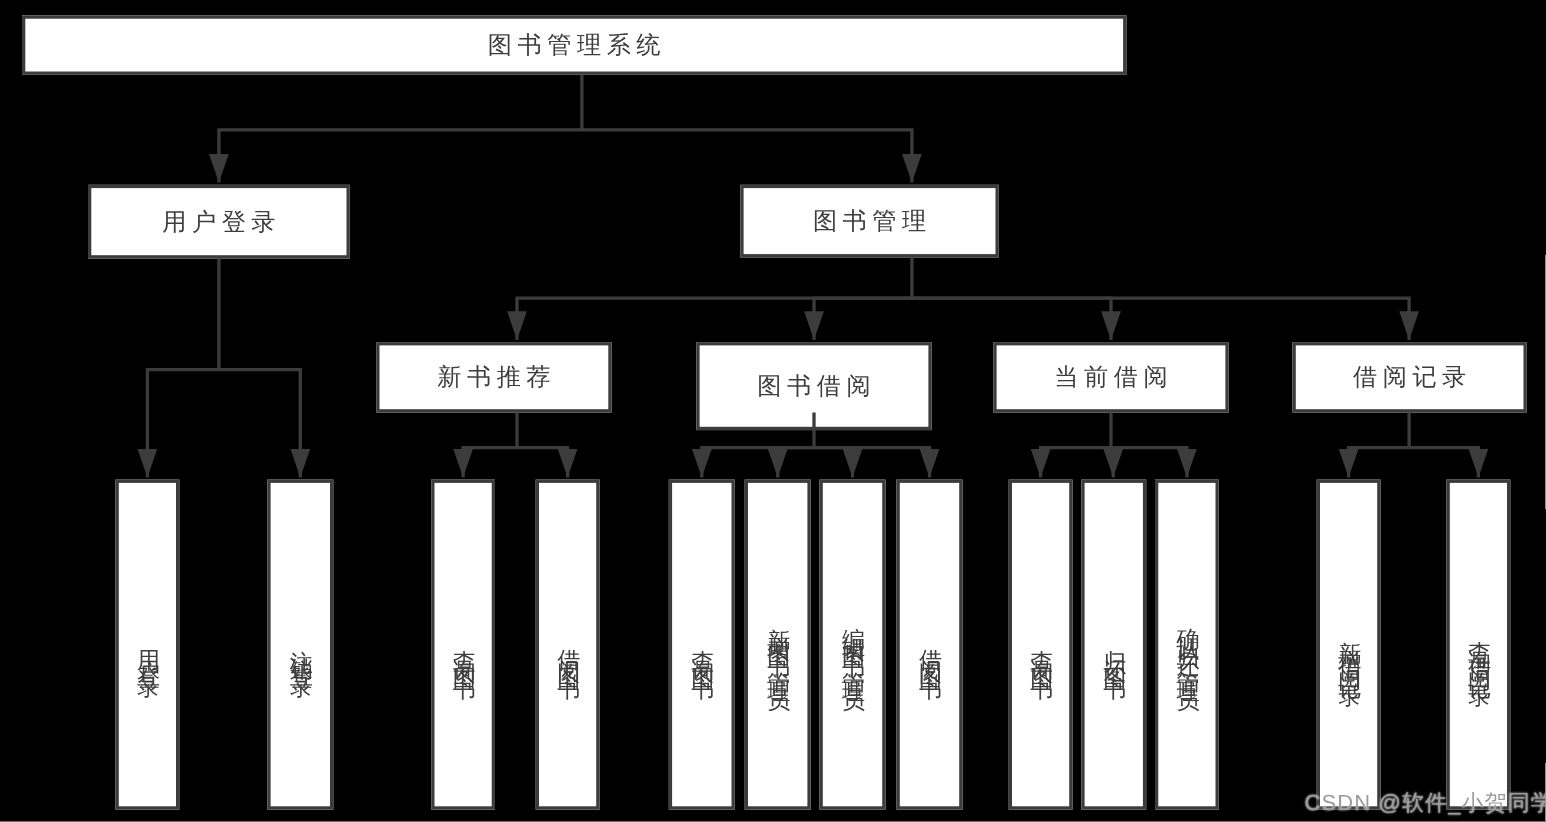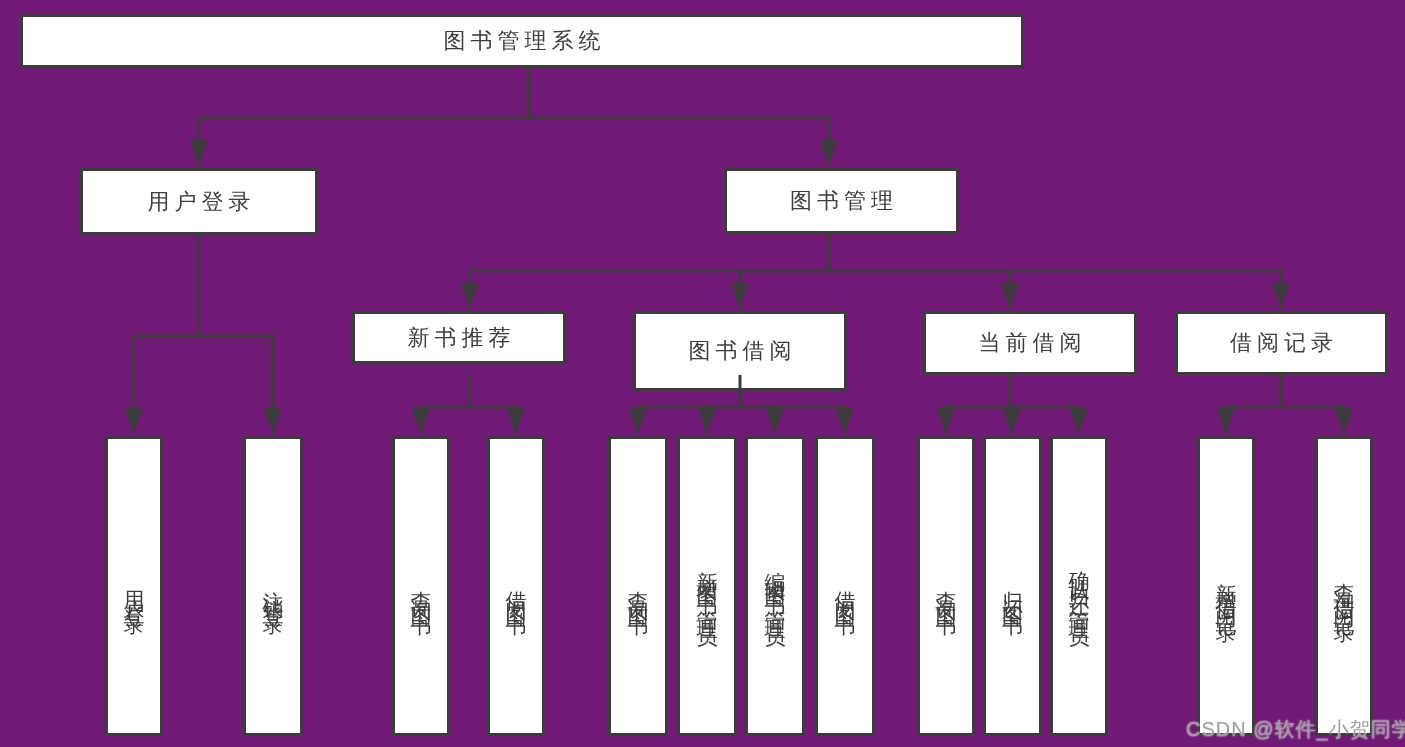--- a/index.html
+++ b/index.html
@@ -1,17 +1,17 @@
 <!DOCTYPE html>
 <html><head>
 <meta charset="utf-8">
 <style>
   html,body{margin:0;padding:0;background:#ffffff;}
   body{font-family:"Liberation Sans","DejaVu Sans",sans-serif;}
-  .stage{position:relative;width:1405px;height:747px;background:#701a75;overflow:hidden;}
+  .stage{position:relative;width:1405px;height:747px;background:#000000;overflow:hidden;}
   .node{
     position:absolute;
     background:#ffffff;
     border:3px solid #3c3c3c;
     box-sizing:border-box;
     display:flex;
     align-items:center;
     justify-content:center;
     color:#3d3d3d;
   }
@@ -84,25 +84,25 @@
 
       <path d="M1281,375 V407"></path>
       <path d="M1281,407 H1226 V434" marker-end="url(#arw)"></path>
       <path d="M1281,407 H1344 V434" marker-end="url(#arw)"></path>
     </g>
   </svg>
 
   <div class="node hl" style="left:20px;top:14px;width:1004px;height:54px;">图书管理系统</div>
 
   <div class="node hl" style="left:80px;top:168px;width:238px;height:67px;">用户登录</div>
-  <div class="node hl" style="left:724px;top:168px;width:235px;height:66px;">图书管理</div>
+  <div class="node hl" style="left:673px;top:168px;width:235px;height:66px;">图书管理</div>
 
-  <div class="node hl" style="left:352px;top:311px;width:214px;height:53px;">新书推荐</div>
+  <div class="node hl" style="left:342px;top:311px;width:214px;height:64px;">新书推荐</div>
   <div class="node hl" style="left:633px;top:311px;width:214px;height:80px;">图书借阅</div>
-  <div class="node hl" style="left:923px;top:311px;width:214px;height:64px;">当前借阅</div>
+  <div class="node hl" style="left:903px;top:311px;width:214px;height:64px;">当前借阅</div>
   <div class="node hl" style="left:1175px;top:311px;width:213px;height:64px;">借阅记录</div>
 
   <div class="node leaf" style="left:105px;width:58px;">
     <span class="vt">用户登录</span>
   </div>
   <div class="node leaf" style="left:243px;width:60px;">
     <span class="vt">注销登录</span>
   </div>
 
   <div class="node leaf" style="left:392px;width:58px;">

